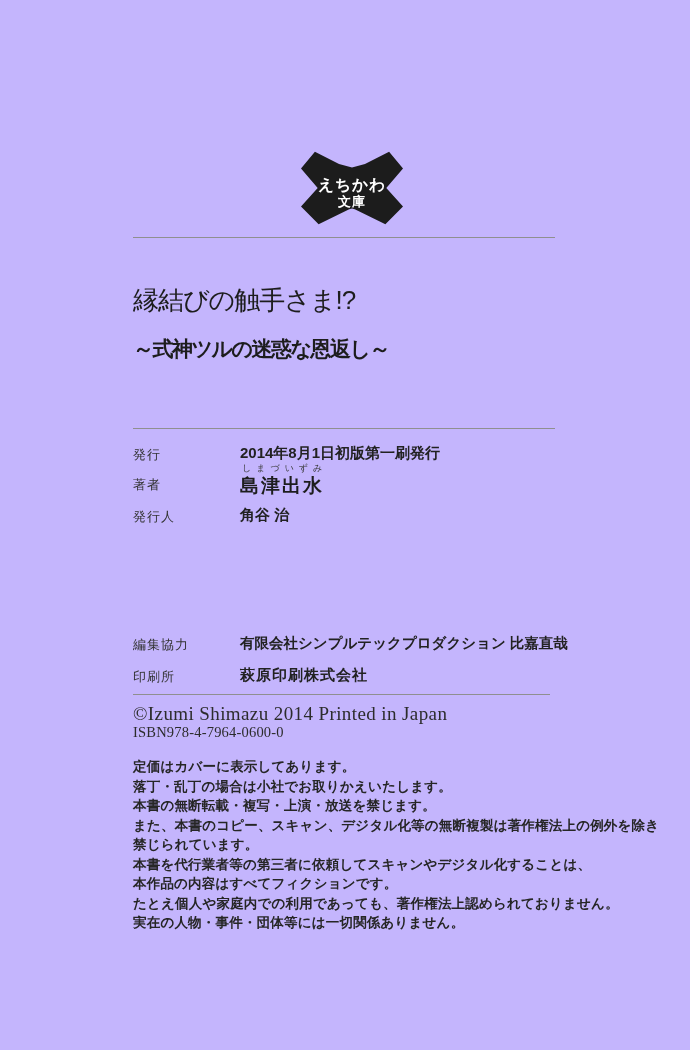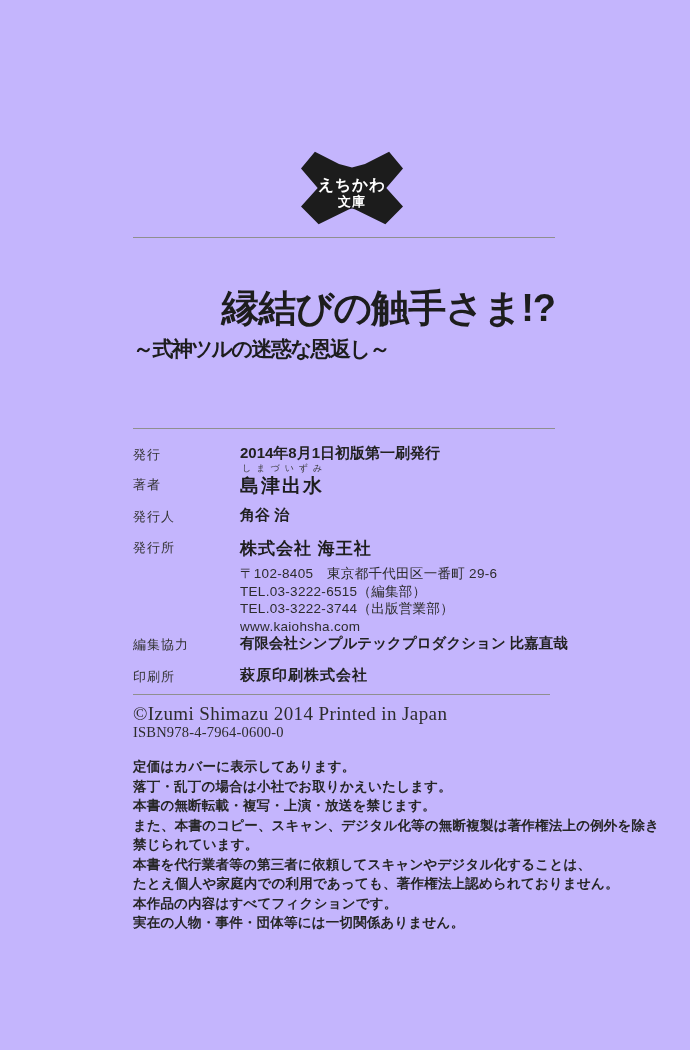--- a/index.html
+++ b/index.html
@@ -42,23 +42,23 @@
   }
   .rule-top    { top: 237px; }
   .rule-mid    { top: 428px; }
   .rule-bottom { top: 694px; width: 417px; }
 
   .title-main {
     position: absolute;
     top: 283px;
     left: 133px;
     width: 422px;
-    text-align: right;
-    font-size: 38px;
-    font-weight: bold;
+    text-align: left;
+    font-size: 26px;
+    font-weight: normal;
     letter-spacing: -1px;
     color: #1d1d1d;
     white-space: nowrap;
   }
   .title-sub {
     position: absolute;
     top: 335px;
     left: 133px;
     width: 422px;
     text-align: left;
@@ -192,32 +192,20 @@
       <div class="furigana">しまづいずみ</div>
       <div class="author-name">島津出水</div>
     </div>
   </div>
 
   <div class="info-row row-issuer">
     <div class="info-label">発行人</div>
     <div class="info-value">角谷 治</div>
   </div>
 
-  <div class="info-row row-publisher">
-    <div class="info-label">発行所</div>
-    <div>
-      <div class="publisher-name">株式会社 海王社</div>
-      <div class="publisher-details">
-        <div>〒102-8405　東京都千代田区一番町 29-6</div>
-        <div>TEL.03-3222-6515（編集部）</div>
-        <div>TEL.03-3222-3744（出版営業部）</div>
-        <div>www.kaiohsha.com</div>
-      </div>
-    </div>
-  </div>
 
   <div class="info-row row-printing">
     <div class="info-label">印刷所</div>
     <div class="info-value">萩原印刷株式会社</div>
   </div>
 
   <div class="info-row row-editing">
     <div class="info-label">編集協力</div>
     <div class="info-value">有限会社シンプルテックプロダクション 比嘉直哉</div>
   </div>
@@ -227,18 +215,18 @@
   <div class="copyright-line">©Izumi Shimazu 2014 Printed in Japan</div>
   <div class="isbn-line">ISBN978-4-7964-0600-0</div>
 
   <div class="notices">
     <div class="notice-line">定価はカバーに表示してあります。</div>
     <div class="notice-line">落丁・乱丁の場合は小社でお取りかえいたします。</div>
     <div class="notice-line">本書の無断転載・複写・上演・放送を禁じます。</div>
     <div class="notice-line">また、本書のコピー、スキャン、デジタル化等の無断複製は著作権法上の例外を除き</div>
     <div class="notice-line">禁じられています。</div>
     <div class="notice-line">本書を代行業者等の第三者に依頼してスキャンやデジタル化することは、</div>
+    <div class="notice-line">本作品の内容はすべてフィクションです。</div>
     <div class="notice-line">たとえ個人や家庭内での利用であっても、著作権法上認められておりません。</div>
-    <div class="notice-line">本作品の内容はすべてフィクションです。</div>
     <div class="notice-line">実在の人物・事件・団体等には一切関係ありません。</div>
   </div>
 
 </div>
 
 </body></html>

